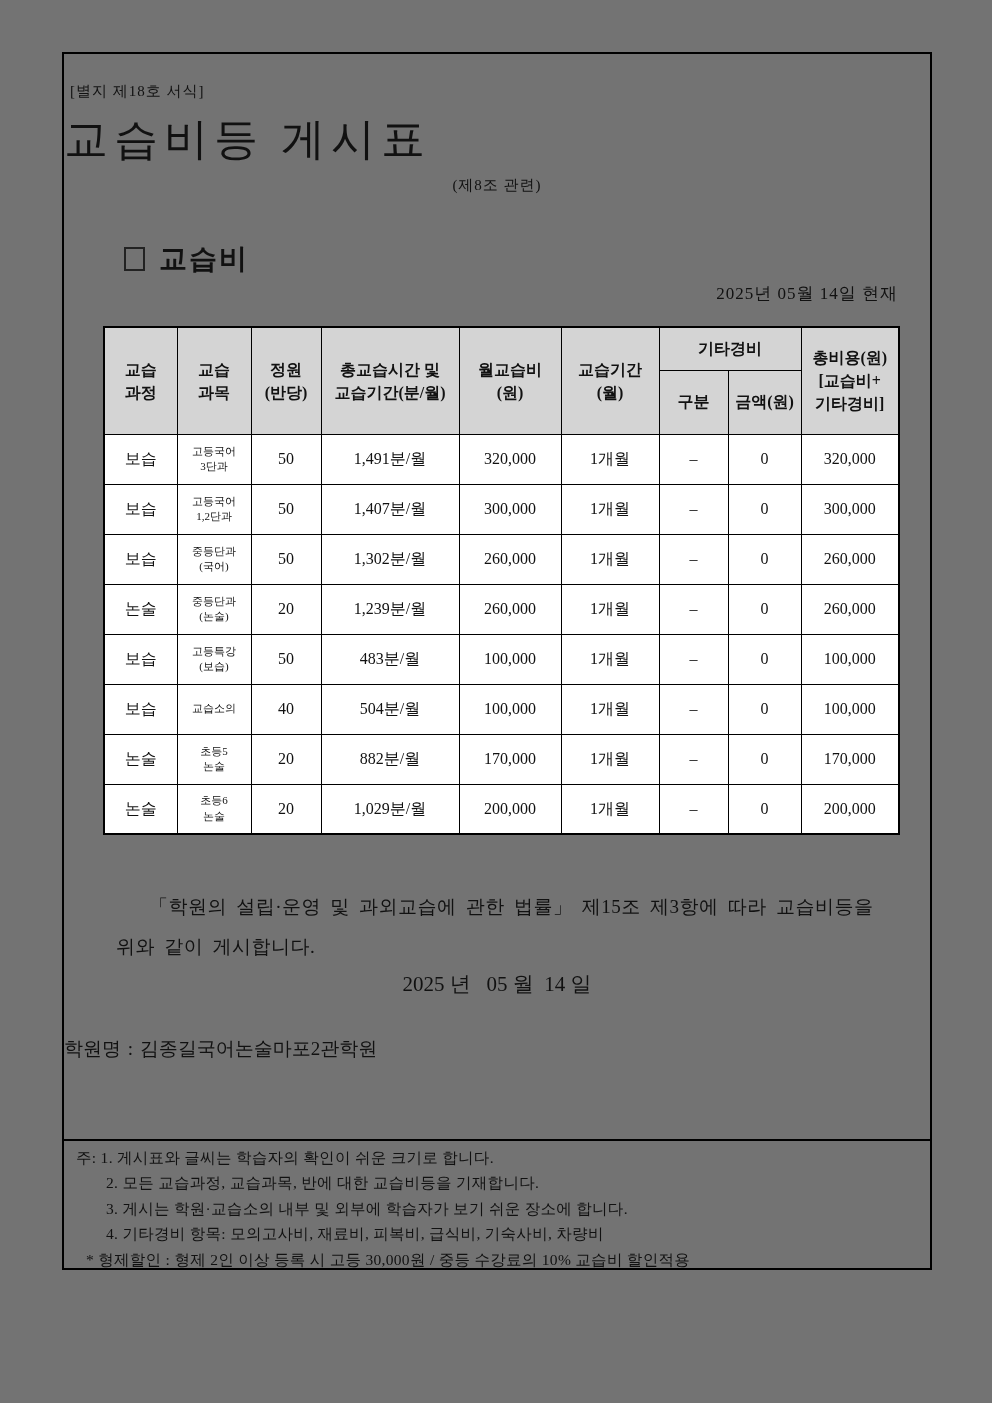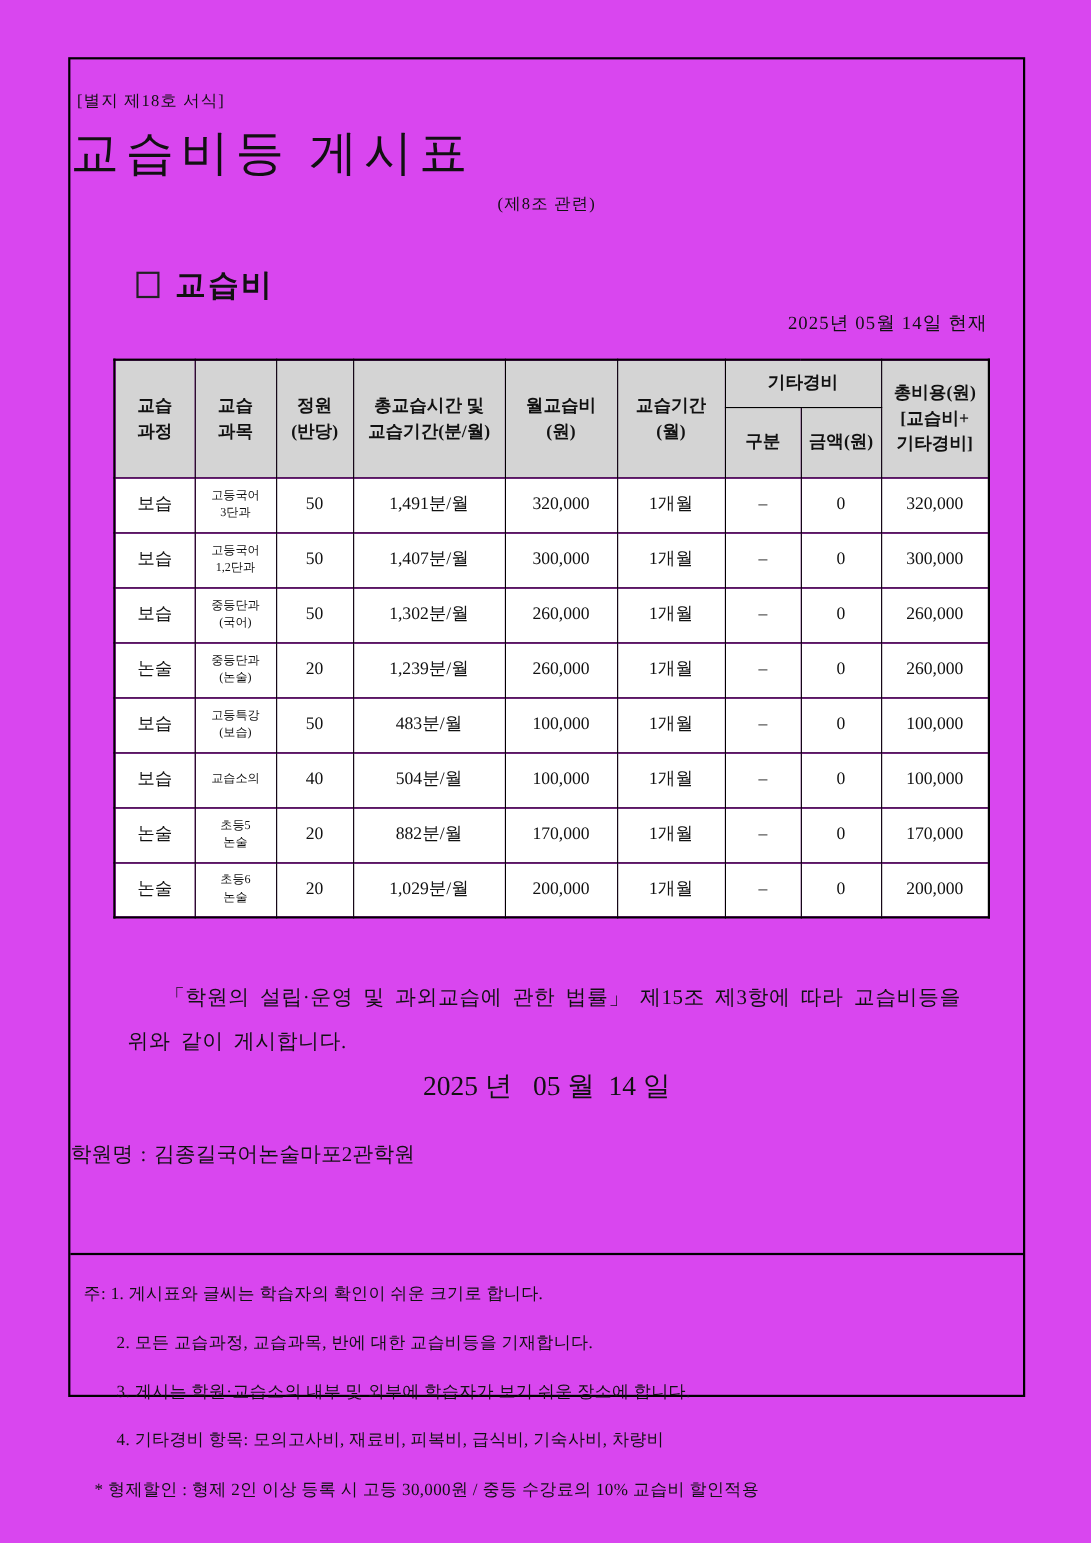--- a/index.html
+++ b/index.html
@@ -5,21 +5,21 @@
   * { margin: 0; padding: 0; box-sizing: border-box; }
   html, body { background: #ffffff; }
   body {
     font-family: "Liberation Serif", "DejaVu Serif", serif;
     color: #111111;
   }
   .page {
     position: relative;
     width: 992px;
     height: 1403px;
-    background: #d946ef;
+    background: #737373;
     overflow: hidden;
   }
   .outer-box {
     position: absolute;
     left: 62px;
     top: 52px;
     width: 870px;
     height: 1218px;
     border: 2px solid #000000;
   }
@@ -127,21 +127,21 @@
     letter-spacing: 0.5px;
     word-spacing: 4px;
     white-space: nowrap;
   }
   .stmt-date {
     position: absolute;
     left: 0;
     top: 916px;
     width: 100%;
     text-align: center;
-    font-size: 25px;
+    font-size: 21px;
     white-space: pre;
   }
   .academy-name {
     position: absolute;
     left: 0;
     top: 982px;
     width: 100%;
     font-size: 19px;
     word-spacing: 2px;
     white-space: pre;
@@ -161,21 +161,20 @@
     width: 100%;
     bottom: 0;
     border-top: 2px solid #000000;
     padding: 4px 8px 0 8px;
   }
   .note-line {
     font-size: 15.5px;
     line-height: 25.4px;
     letter-spacing: 0.3px;
     white-space: nowrap;
-    margin-top: 19px;
   }
   .note-line.ind-0 { padding-left: 4px; }
   .note-line.ind-1 { padding-left: 34px; }
   .note-line.ind-2 { padding-left: 14px; }
 </style>
 </head>
 <body>
 
 <div class="page">
   <div class="outer-box">

